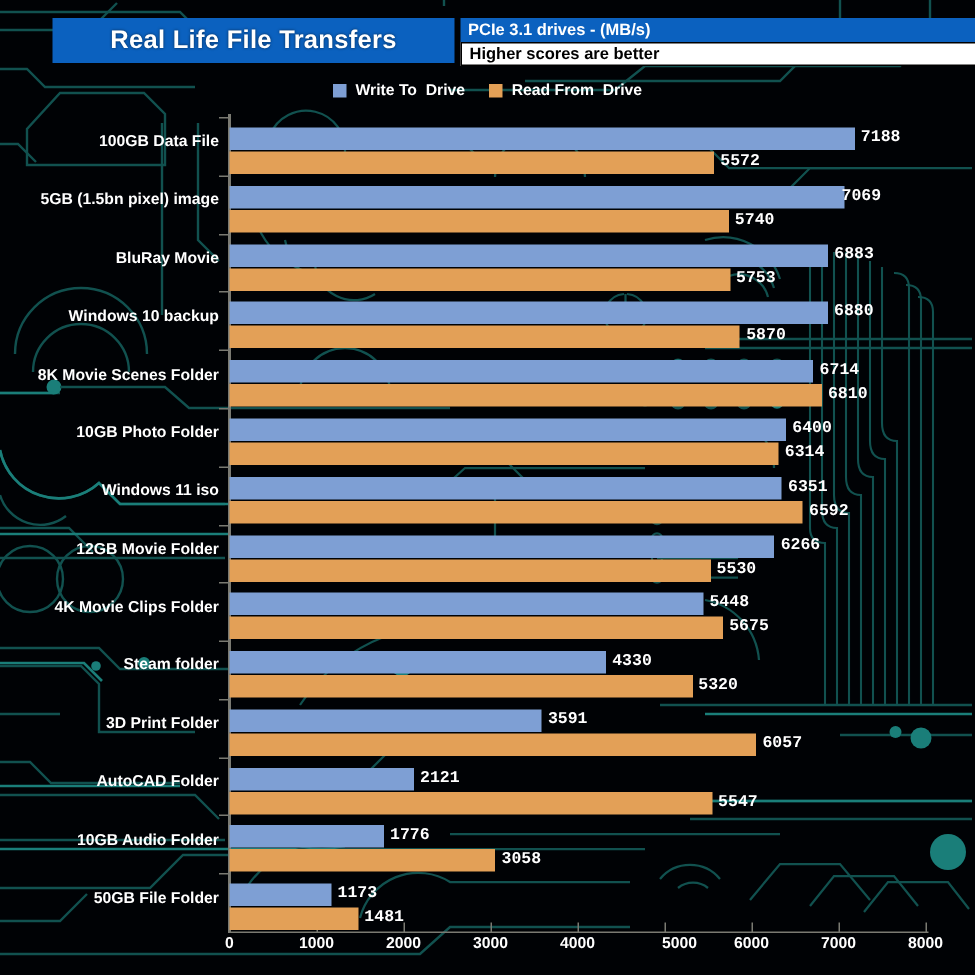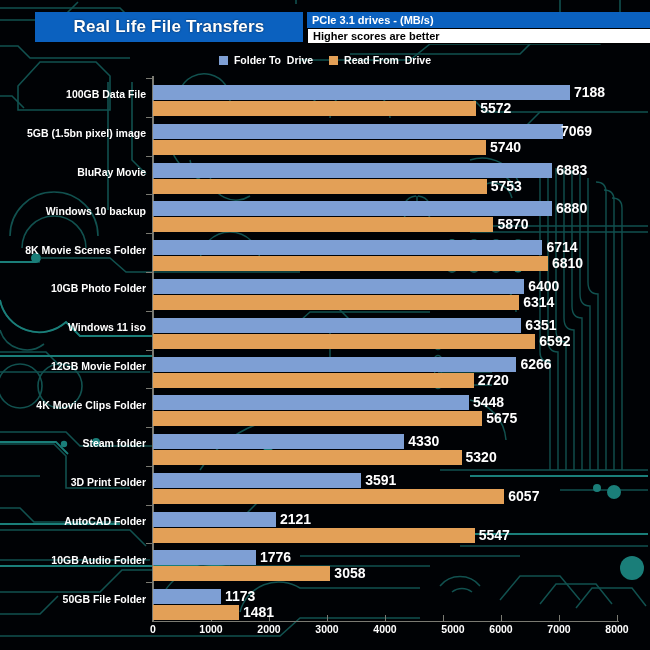--- a/index.html
+++ b/index.html
@@ -67,22 +67,22 @@
     transform:translateX(-50%);white-space:nowrap;
   }
   .catlabel{
     position:absolute;right:0;color:#ffffff;font-size:10.5px;font-weight:bold;
     white-space:nowrap;text-align:right;
   }
   .bar{position:absolute;height:15px;}
   .bar.write{background:#7e9fd4;}
   .bar.read{background:#e3a057;}
   .barval{
-    position:absolute;color:#ffffff;font-size:14px;font-weight:bold;
-    white-space:nowrap;line-height:15px;height:15px;
+    position:absolute;color:#ffffff;font-size:11px;font-weight:bold;
+    white-space:nowrap;line-height:15px;height:15px;font-family:Liberation Mono, monospace;
   }
 </style>
 </head>
 <body>
 
 <div id="root">
 
   <svg class="bg" viewBox="0 0 650 650" preserveAspectRatio="none">
     <rect x="0" y="0" width="650" height="650" fill="#000205"></rect>
     <g fill="none" stroke="#11514f" stroke-width="1.6">
@@ -246,21 +246,21 @@
       </div>
       <div class="sub-bot">
         <span>Higher scores are better</span>
       </div>
     </div>
   </div>
 
   <div class="legend" id="legend">
       <div class="legend-item">
         <span class="legend-swatch" style="background: rgb(126, 159, 212);"></span>
-        <span class="legend-label">Folder To  Drive</span>
+        <span class="legend-label">Write To  Drive</span>
       </div>
       <div class="legend-item">
         <span class="legend-swatch" style="background: rgb(227, 160, 87);"></span>
         <span class="legend-label">Read From  Drive</span>
       </div>
     </div>
 
   <div class="plot" id="plot">
     <div class="axis-v"></div>
     <div class="axis-h"></div>
@@ -322,21 +322,21 @@
       <div class="catlabel" style="top: 321.107px; right: 504px;">Windows 11 iso</div>
       <div class="bar write" style="left: 153px; top: 317.714px; width: 368.358px; background: rgb(126, 159, 212);"></div>
       <div class="barval" style="left: 525.358px; top: 317.714px;">6351</div>
       <div class="bar read" style="left: 153px; top: 333.714px; width: 382.336px; background: rgb(227, 160, 87);"></div>
       <div class="barval" style="left: 539.336px; top: 333.714px;">6592</div>
       <div class="tick-v" style="top: 350px;"></div>
       <div class="catlabel" style="top: 359.893px; right: 504px;">12GB Movie Folder</div>
       <div class="bar write" style="left: 153px; top: 356.5px; width: 363.428px; background: rgb(126, 159, 212);"></div>
       <div class="barval" style="left: 520.428px; top: 356.5px;">6266</div>
       <div class="bar read" style="left: 153px; top: 372.5px; width: 320.74px; background: rgb(227, 160, 87);"></div>
-      <div class="barval" style="left: 477.74px; top: 372.5px;">2720</div>
+      <div class="barval" style="left: 477.74px; top: 372.5px;">5530</div>
       <div class="tick-v" style="top: 388px;"></div>
       <div class="catlabel" style="top: 398.679px; right: 504px;">4K Movie Clips Folder</div>
       <div class="bar write" style="left: 153px; top: 395.286px; width: 315.984px; background: rgb(126, 159, 212);"></div>
       <div class="barval" style="left: 472.984px; top: 395.286px;">5448</div>
       <div class="bar read" style="left: 153px; top: 411.286px; width: 329.15px; background: rgb(227, 160, 87);"></div>
       <div class="barval" style="left: 486.15px; top: 411.286px;">5675</div>
       <div class="tick-v" style="top: 427px;"></div>
       <div class="catlabel" style="top: 437.464px; right: 504px;">Steam folder</div>
       <div class="bar write" style="left: 153px; top: 434.071px; width: 251.14px; background: rgb(126, 159, 212);"></div>
       <div class="barval" style="left: 408.14px; top: 434.071px;">4330</div>

